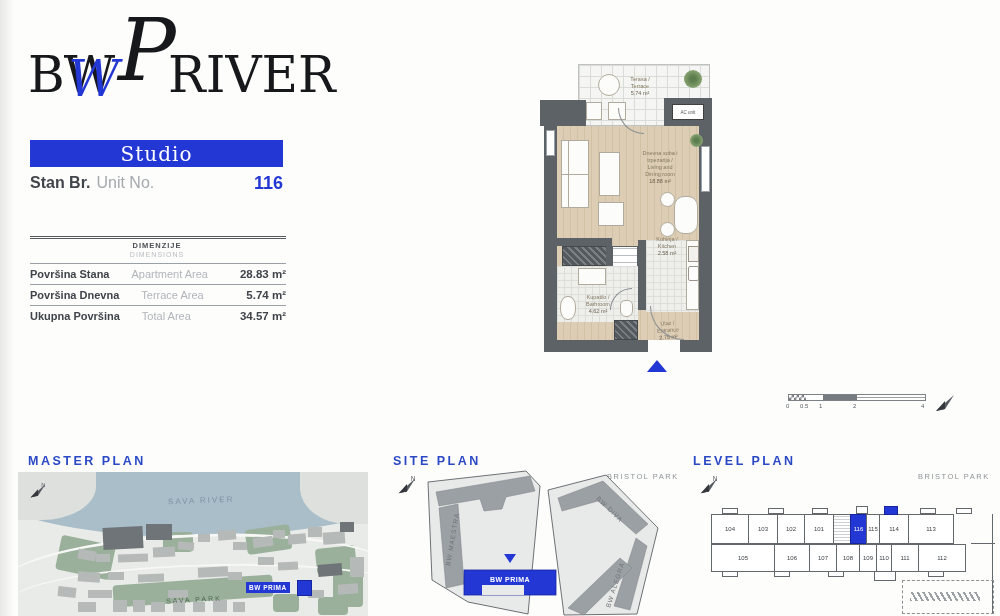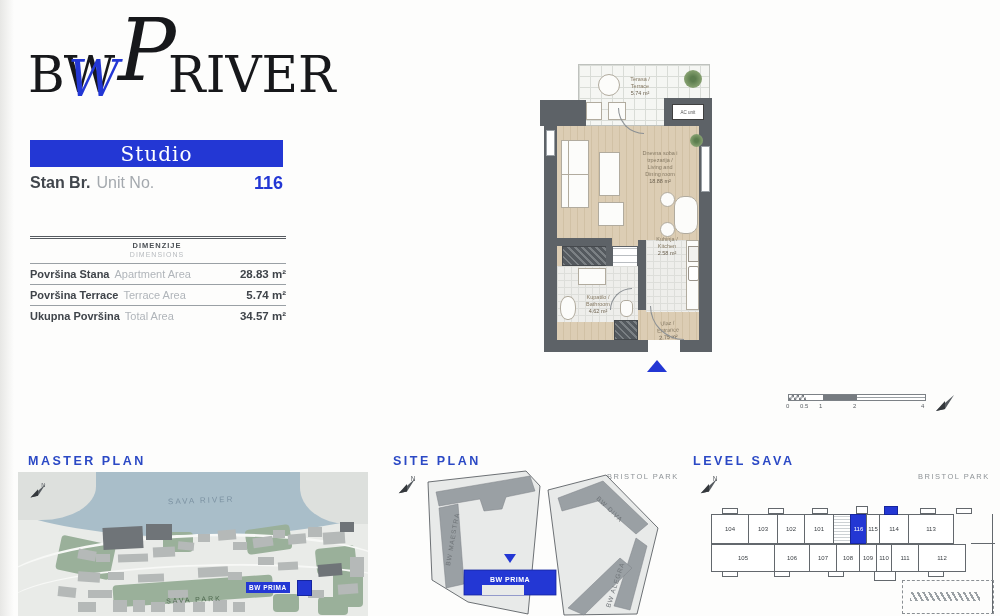--- a/index.html
+++ b/index.html
@@ -22,21 +22,21 @@
   #unit-row .en{font-size:16px;color:#a4a9ae;margin-left:6px;}
   #unit-row .num{margin-left:auto;font-weight:bold;font-size:18px;color:#2337d4;}
   
   #dims{left:30px;top:236px;width:256px;border-top:3px double #565b60;}
   #dims .hdr{text-align:center;padding:3px 2px 4px 0;line-height:1.15;}
   #dims .hdr .h1{font-size:7.5px;font-weight:bold;color:#4a4f54;letter-spacing:1px;}
   #dims .hdr .h2{font-size:7px;color:#b7bbbf;letter-spacing:1px;}
   #dims .row{display:flex;align-items:center;height:20px;border-top:1px solid #9aa0a5;}
   #dims .row:first-of-type{border-top:1px solid #565b60;}
   #dims .row .sr{font-weight:bold;font-size:11px;color:#3f444a;}
-  #dims .row .en{font-size:11px;color:#b0b5ba;margin-left:5px;}
+  #dims .row .en{font-size:11px;color:#b0b5ba;margin-left:22px;}
   #dims .row .val{margin-left:auto;font-weight:bold;font-size:11.5px;color:#3f444a;}
   
   .wall{background:#5d6267;}
   .terrace{background-color:#f5f6f3;background-image:linear-gradient(#d9dcd7 1px,transparent 1px),linear-gradient(90deg,#d9dcd7 1px,transparent 1px);background-size:11px 11px;border:1px solid #bfc2be;}
   .wood{background:repeating-linear-gradient(90deg,#dccdb4 0 6px,#d1c1a5 6px 7px);}
   .bathtile{background-color:#eeeeeb;background-image:linear-gradient(#dddeda 1px,transparent 1px),linear-gradient(90deg,#dddeda 1px,transparent 1px);background-size:7px 7px;}
   .hatch{background:repeating-linear-gradient(45deg,#7b8084 0 2px,#54595e 2px 5px);}
   .furn{background:#fcfcfa;border:1px solid #b1ab9e;box-sizing:border-box;}
   .circle{border-radius:50%;}
   .plant{background:radial-gradient(circle,#5c7d4e 20%,#7f9b6a 60%,#a9bb95 100%);border-radius:50%;}
@@ -100,21 +100,21 @@
     <div class="hdr">
       <div class="h1">DIMENZIJE</div>
       <div class="h2">DIMENSIONS</div>
     </div>
     <div class="row">
       <span class="sr">Površina Stana</span>
       <span class="en">Apartment Area</span>
       <span class="val">28.83 m²</span>
     </div>
     <div class="row">
-      <span class="sr">Površina Terrace</span>
+      <span class="sr">Površina Dnevna</span>
       <span class="en">Terrace Area</span>
       <span class="val">5.74 m²</span>
     </div>
     <div class="row">
       <span class="sr">Ukupna Površina</span>
       <span class="en">Total Area</span>
       <span class="val">34.57 m²</span>
     </div>
   </div>
 
@@ -316,21 +316,21 @@
       <rect x="76" y="119" width="42" height="10" fill="#e8eae9"></rect>
       <text x="104" y="116" font-size="7" font-weight="bold" fill="#ffffff" text-anchor="middle" letter-spacing="0.5">BW PRIMA</text>
       <polygon points="98,88 110,88 104,97" fill="#2337d4"></polygon>
       <text transform="translate(44,100) rotate(-80)" font-size="6.5" fill="#6f7478" letter-spacing="1">BW MAESTRA</text>
       <text transform="translate(190,33) rotate(44)" font-size="6.5" fill="#6f7478" letter-spacing="1">BW DIVA</text>
       <text transform="translate(204,142) rotate(-72)" font-size="6.5" fill="#6f7478" letter-spacing="1">BW ALEGRA</text>
     </svg>
   </div>
 
   <div class="abs" id="level">
-    <div class="abs plan-title" style="left:5px;top:2px;">LEVEL SAVA</div>
+    <div class="abs plan-title" style="left:5px;top:2px;">LEVEL PLAN</div>
     <div class="abs park-label" style="left:230px;top:20px;">BRISTOL PARK</div>
     <svg class="abs" style="left:10px;top:22px;" width="22" height="22" viewBox="0 0 24 24">
       <path d="M3 21 L21 5 L12 19 Z" fill="#565b60"></path>
         <path d="M3 21 L12 11 L12 19 Z" fill="#34383c"></path>
       <text x="16" y="8" font-size="7" fill="#565b60">N</text>
     </svg>
 
     <div class="lp-row" style="left:24px;top:62px;height:30px;">
       <div class="cell" style="width:38px;">104</div>
       <div class="cell" style="width:30px;">103</div>

